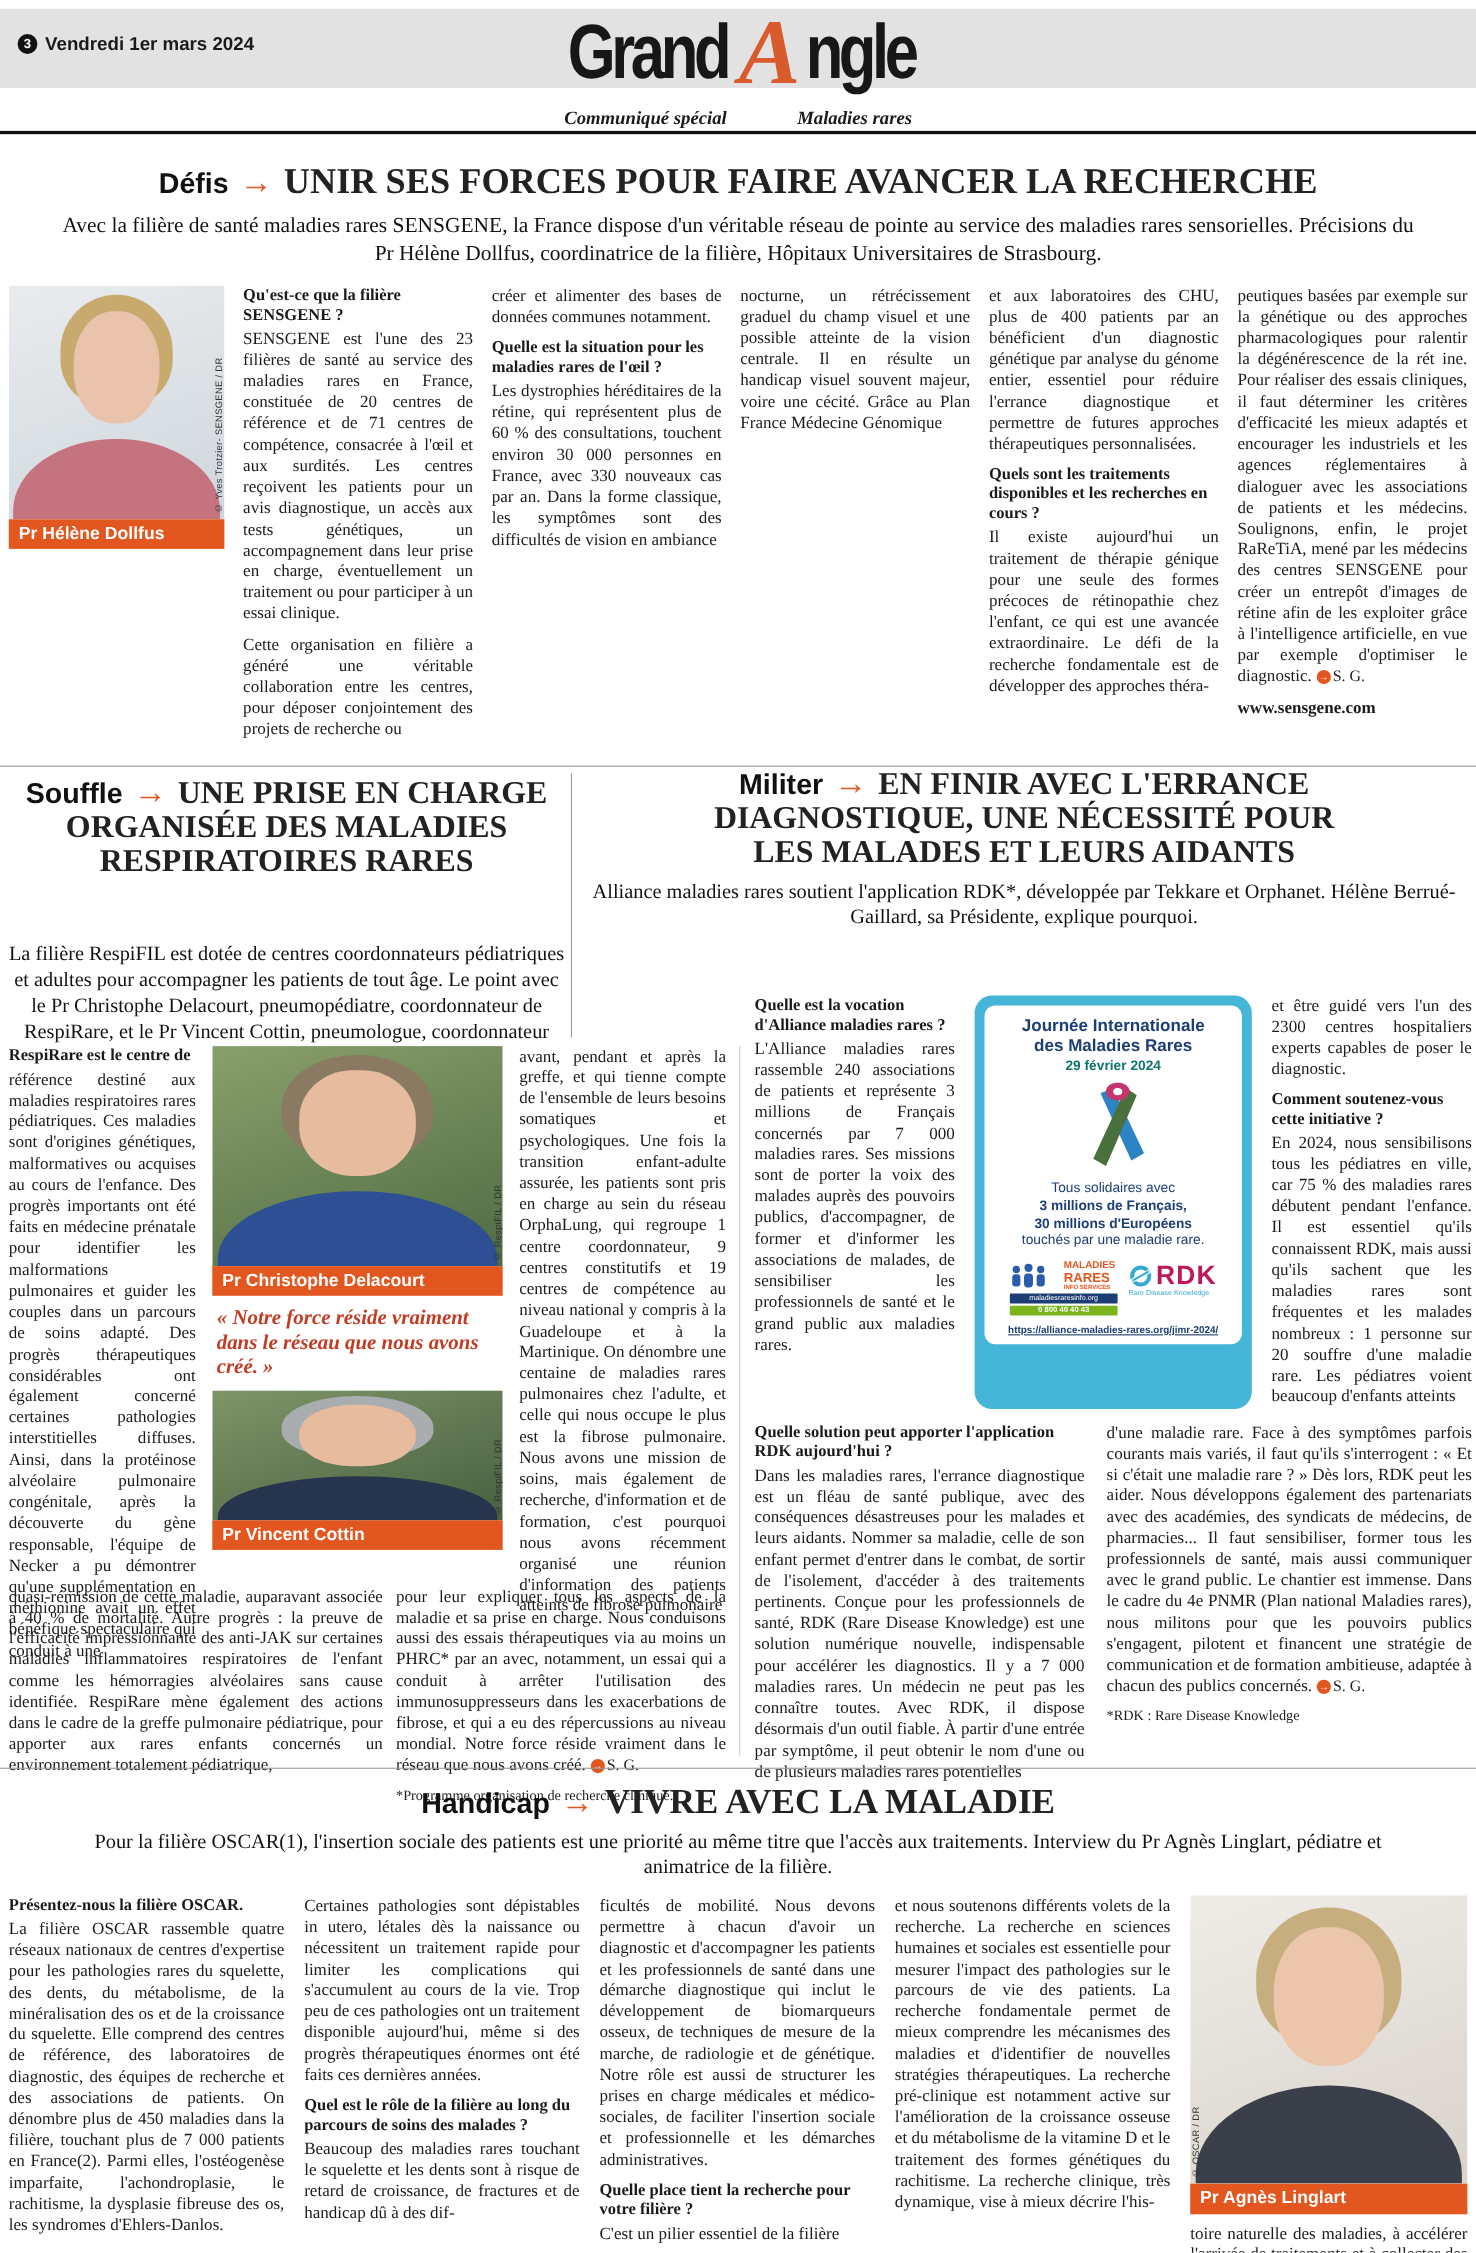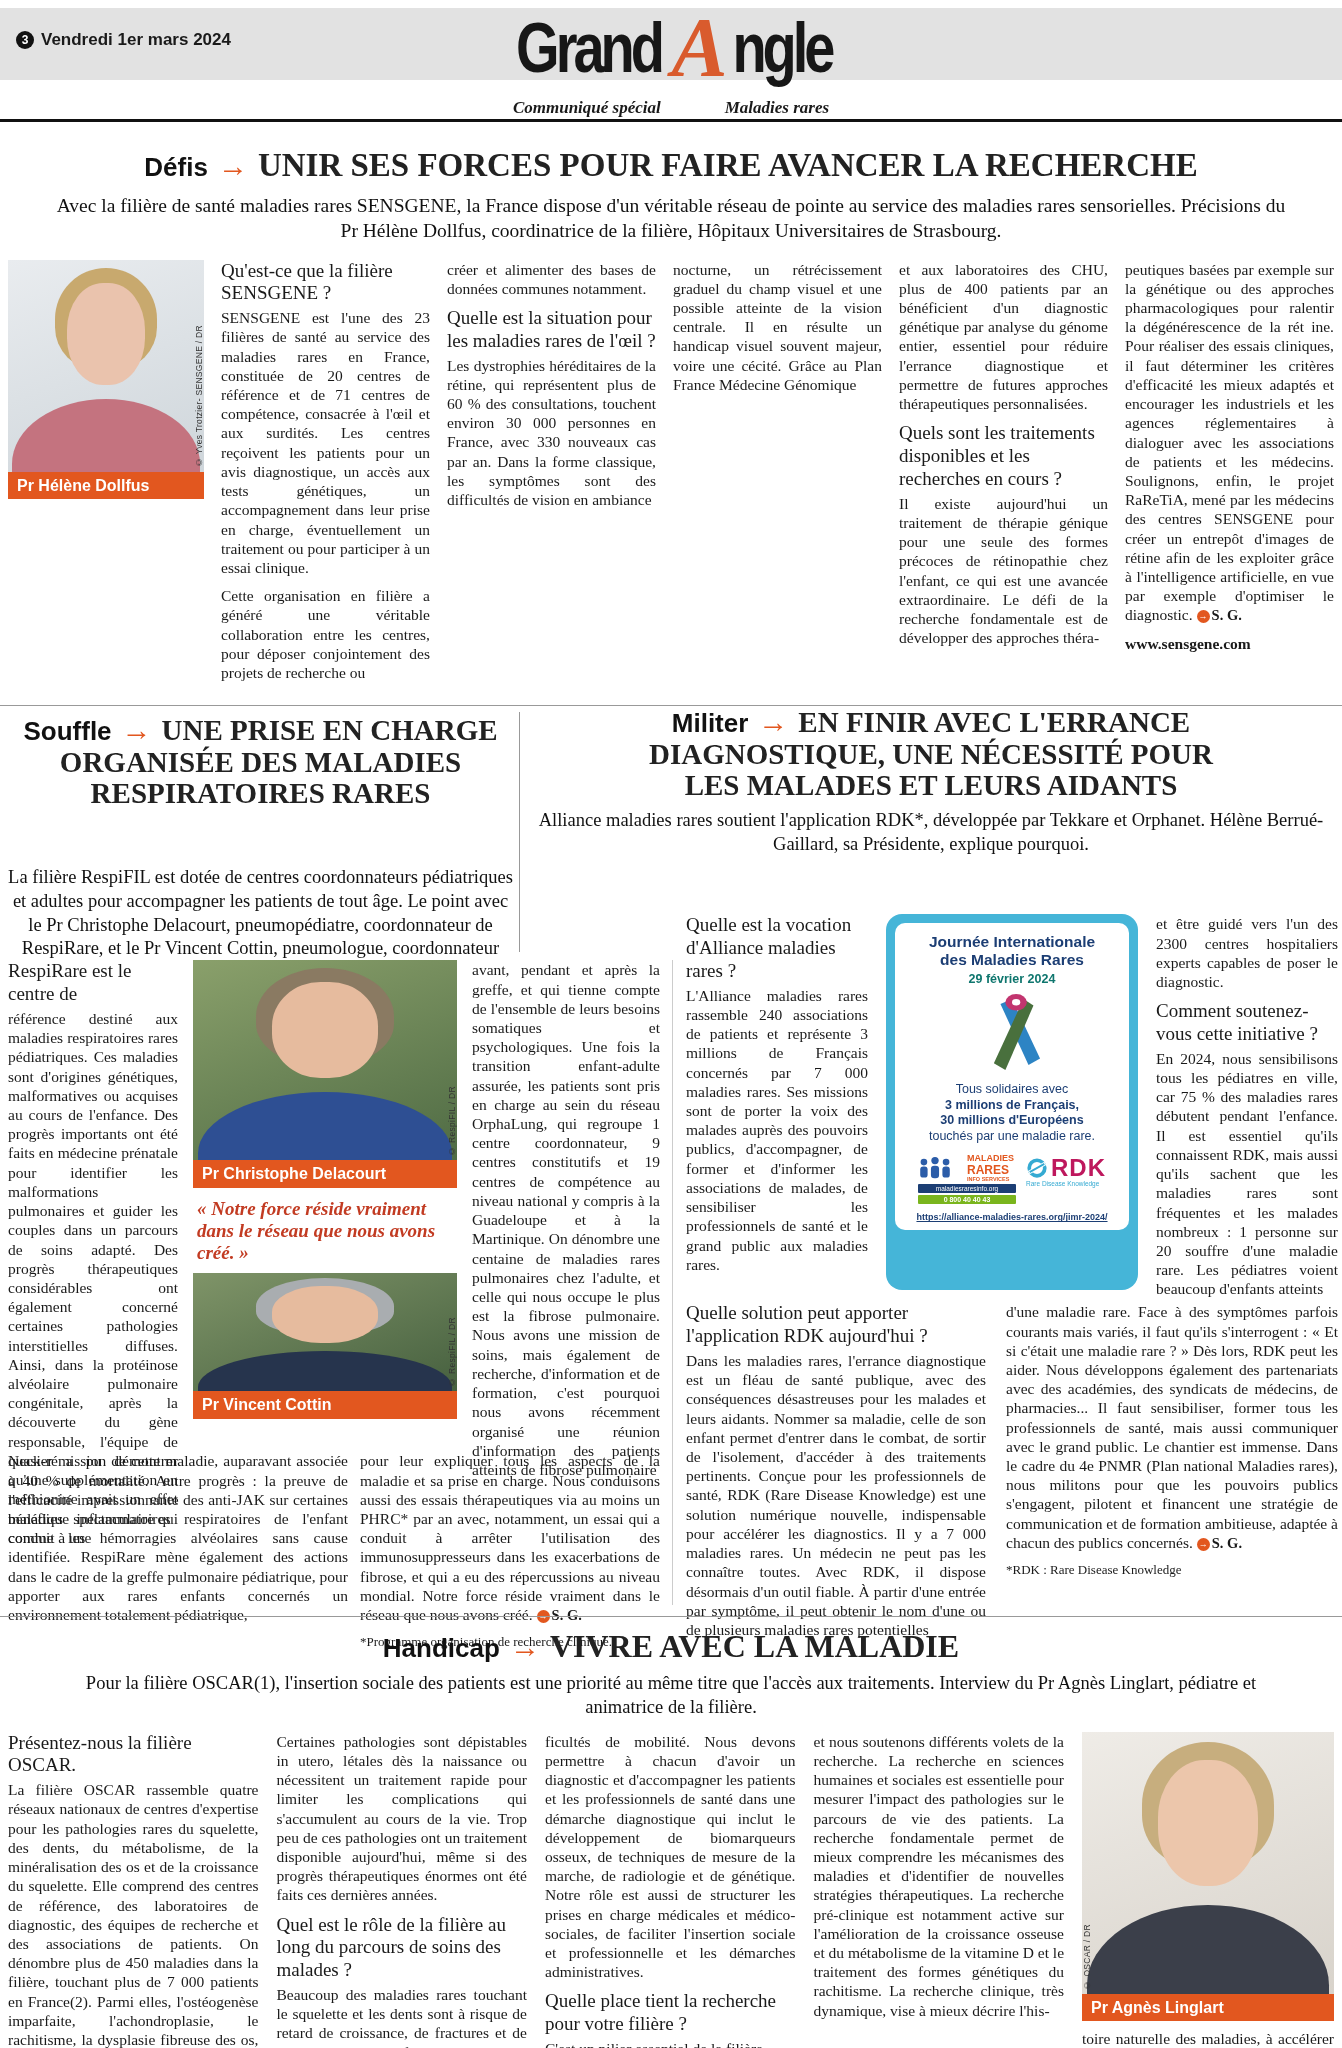--- a/index.html
+++ b/index.html
@@ -20,23 +20,23 @@
   .header-rule{position:absolute;top:119px;height:3px;background:#111;left:0;right:0;}
   .logo-sub{position:absolute;top:98px;width:100%;text-align:center;font-style:italic;font-weight:bold;
         font-size:17px;}
   .logo-sub span{margin:0 26px;background:#fff;padding:0 6px;}
   
   .k{font-family:"Liberation Sans",sans-serif;font-weight:bold;font-size:26px;color:#111;}
   .arr{color:#e2571f;font-family:"Liberation Sans",sans-serif;font-weight:bold;font-size:30px;margin:0 10px;}
   .ttl{font-weight:bold;color:#222;line-height:1.08;}
   .lede{text-align:center;line-height:1.28;color:#111;}
   .bp{font-size:15.5px;line-height:1.24;text-align:justify;margin:0 0 9px;}
-  .qh{font-size:19px;font-weight:normal;line-height:1.2;margin:0 0 3px;}
+  .qh{font-size:15px;font-weight:bold;line-height:1.2;margin:0 0 3px;}
   .fn{font-size:13px;line-height:1.2;margin-top:4px;}
-  .sig{white-space:nowrap;font-weight:bold;font-size:14.5px;margin-top:37px;}
+  .sig{white-space:nowrap;font-weight:normal;font-size:14.5px;margin-top:37px;}
   .sigi{display:inline-block;width:13px;height:13px;border-radius:50%;background:#e2571f;color:#fff;
         font-size:9px;line-height:13px;text-align:center;font-family:"Liberation Sans",sans-serif;
         vertical-align:1px;margin:0 2px 0 4px;}
   .pcap{background:#e2571f;color:#fff;font-family:"Liberation Sans",sans-serif;font-weight:bold;
         font-size:16px;padding:5px 9px;line-height:1.1;}
   .portrait{position:relative;overflow:hidden;}
   .ph-bg{position:absolute;inset:0;background:linear-gradient(160deg,var(--bg1),var(--bg2));}
   .ph-hair{position:absolute;left:24%;top:4%;width:52%;height:48%;background:var(--hair);
         border-radius:50% 50% 42% 42%;}
   .ph-head{position:absolute;left:30%;top:11%;width:40%;height:48%;background:var(--skin);border-radius:46%;}

